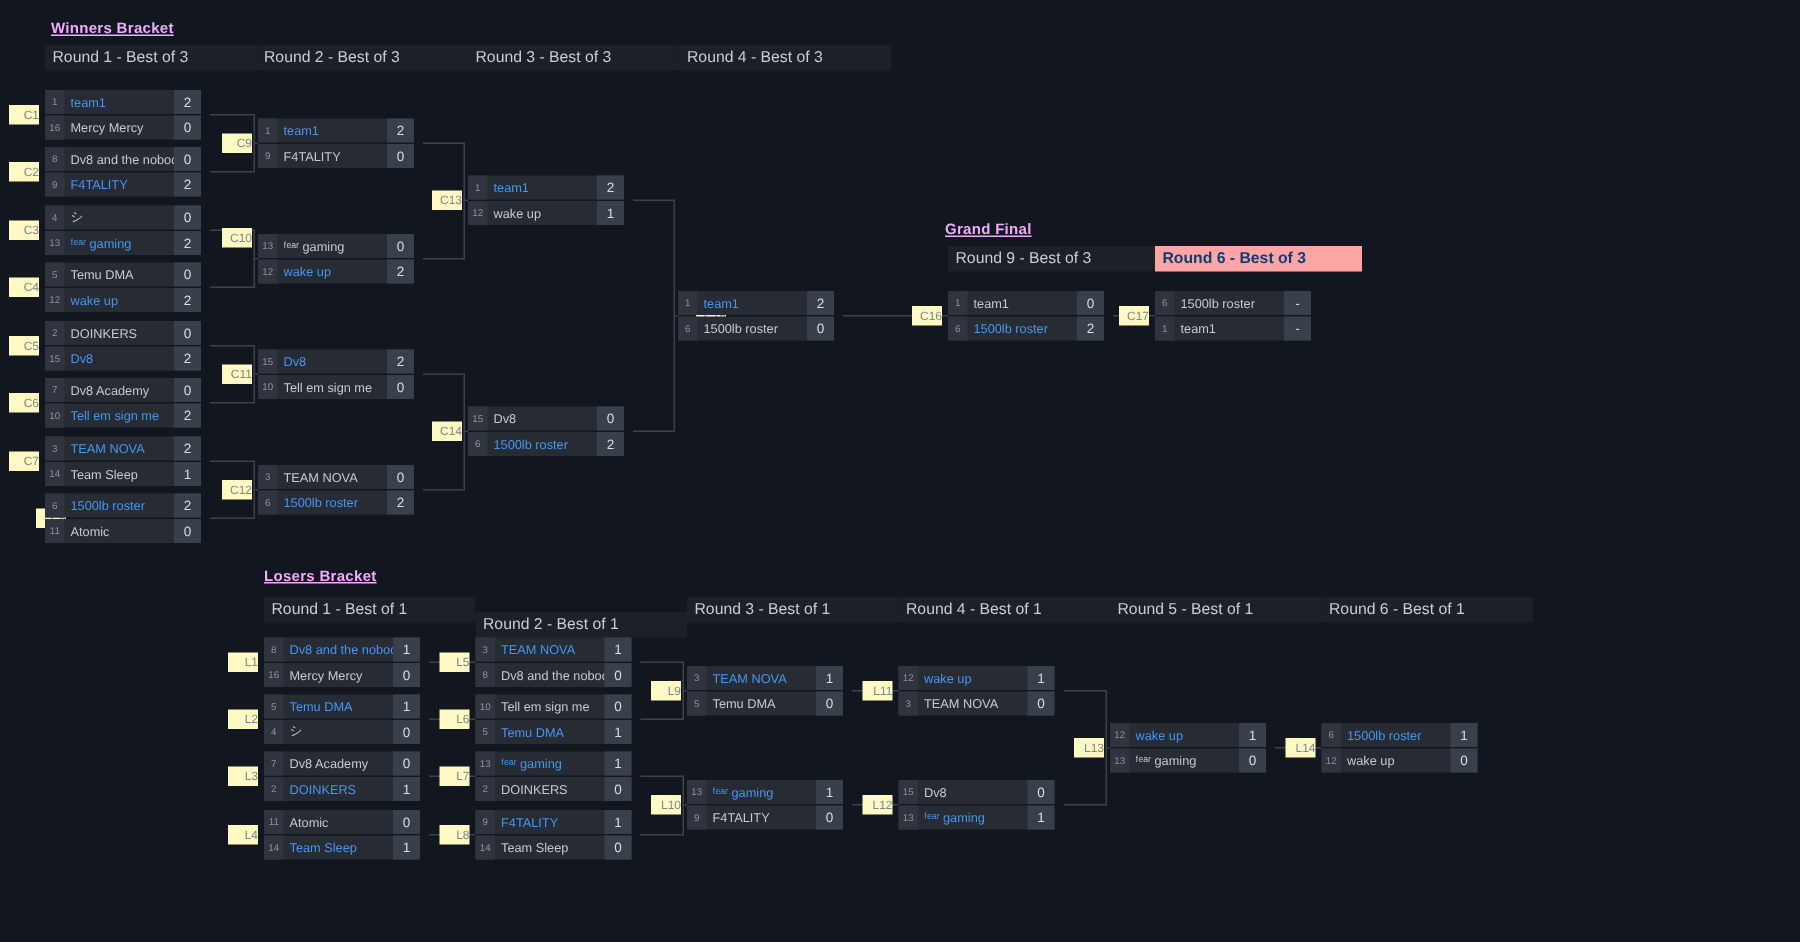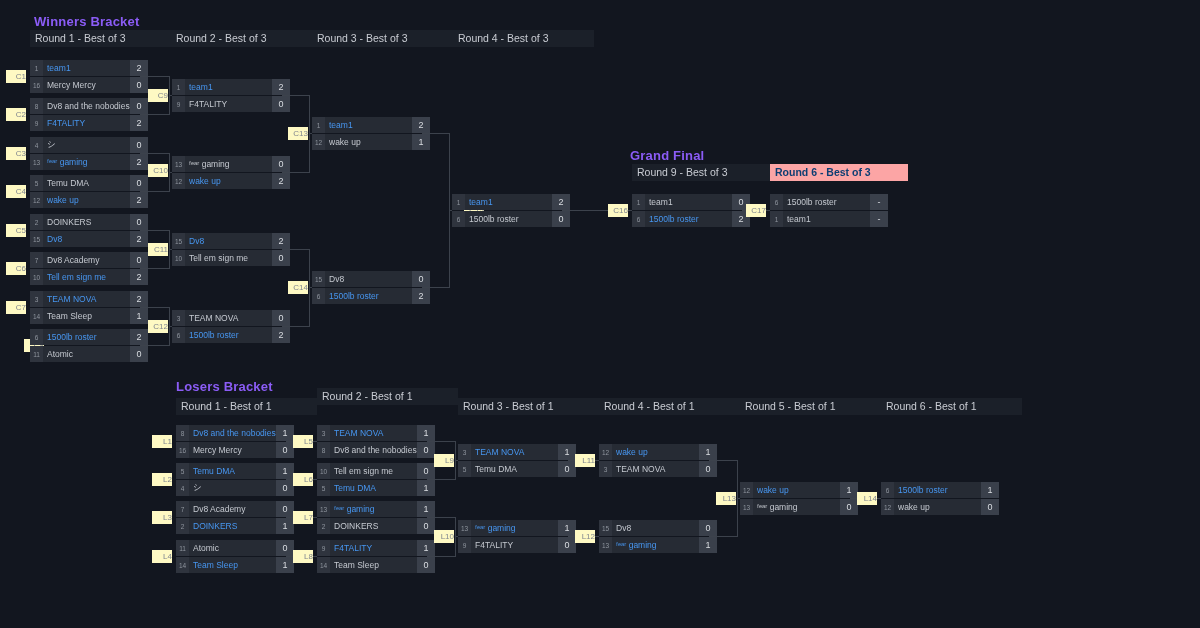--- a/index.html
+++ b/index.html
@@ -1,22 +1,22 @@
 <!DOCTYPE html>
 <html><head>
 <meta charset="utf-8">
 <style>
   html,body{margin:0;padding:0;background:#12161f;}
   .stage{position:relative;width:1200px;height:628px;background:#12161f;overflow:hidden;
          font-family:"Liberation Sans","DejaVu Sans",sans-serif;}
-  .section-title{position:absolute;color:#8b5cf6;font-size:13px;font-weight:bold;letter-spacing:.2px;}
+  .section-title{position:absolute;color:#f0abfc;font-size:10px;font-weight:bold;letter-spacing:.2px;text-decoration:underline;}
   .round-header{position:absolute;height:17px;line-height:17px;background:#1b2029;color:#c9ccd3;
                 font-size:10.5px;padding-left:5px;box-sizing:border-box;white-space:nowrap;overflow:hidden;}
   .round-header.selected{background:#fca5a5;color:#0d3e73;font-weight:bold;}
-  .match{position:absolute;width:118px;cursor:pointer;}
+  .match{position:absolute;width:104px;cursor:pointer;}
   .row{display:flex;height:16px;background:#262b34;align-items:stretch;}
   .row + .row{margin-top:1px;}
   .seed{width:13px;background:#2f343e;color:#8f959e;font-size:6.5px;display:flex;align-items:center;justify-content:center;flex:none;}
   .pname{flex:1;min-width:0;padding:0 4px;display:flex;align-items:center;color:#c5c9d0;font-size:8.5px;
          white-space:nowrap;overflow:hidden;}
   .pname.winner{color:#4796f0;}
   .score{width:18px;background:#3a404b;display:flex;align-items:center;justify-content:center;
          color:#dadde2;font-size:9px;flex:none;}
   .mlabel{position:absolute;width:20px;height:13px;line-height:13px;font-size:8px;color:#80868f;
           text-align:right;background:#fef9c3;}
@@ -27,21 +27,21 @@
 
 <div class="stage" id="stage">
   <div class="section-title" style="left:34px;top:14px">Winners Bracket</div>
   <div class="section-title" style="left:630px;top:148px">Grand Final</div>
   <div class="section-title" style="left:176px;top:379px">Losers Bracket</div>
 <div class="round-header" style="left: 30px; top: 30px; width: 141px;">Round 1 - Best of 3</div>
     <div class="round-header" style="left: 171px; top: 30px; width: 141px;">Round 2 - Best of 3</div>
     <div class="round-header" style="left: 312px; top: 30px; width: 141px;">Round 3 - Best of 3</div>
     <div class="round-header" style="left: 453px; top: 30px; width: 141px;">Round 4 - Best of 3</div>
     <div class="round-header" style="left: 176px; top: 398px; width: 141px;">Round 1 - Best of 1</div>
-    <div class="round-header" style="left: 317px; top: 388px; width: 141px;">Round 2 - Best of 1</div>
+    <div class="round-header" style="left: 317px; top: 408px; width: 141px;">Round 2 - Best of 1</div>
     <div class="round-header" style="left: 458px; top: 398px; width: 141px;">Round 3 - Best of 1</div>
     <div class="round-header" style="left: 599px; top: 398px; width: 141px;">Round 4 - Best of 1</div>
     <div class="round-header" style="left: 740px; top: 398px; width: 141px;">Round 5 - Best of 1</div>
     <div class="round-header" style="left: 881px; top: 398px; width: 141px;">Round 6 - Best of 1</div>
     <div class="round-header" style="left: 632px; top: 164px; width: 138px;">Round 9 - Best of 3</div>
     <div class="round-header selected" style="left: 770px; top: 164px; width: 138px;">Round 6 - Best of 3</div>
     <div class="line" style="left: 140px; top: 76px; width: 30px; height: 1px;"></div>
     <div class="line" style="left: 140px; top: 114px; width: 30px; height: 1px;"></div>
     <div class="line" style="left: 169px; top: 76px; width: 1px; height: 39px;"></div>
     <div class="line" style="left: 169px; top: 95px; width: 3px; height: 1px;"></div>
@@ -200,21 +200,21 @@
         <div class="seed">1</div>
         <div class="pname winner">team1</div>
         <div class="score">2</div>
       </div>
       <div class="row">
         <div class="seed">9</div>
         <div class="pname">F4TALITY</div>
         <div class="score">0</div>
       </div>
     </div>
-    <div class="mlabel" style="left: 148px; top: 164px;">C10</div>
+    <div class="mlabel" style="left: 148px; top: 152px;">C10</div>
     <div class="match" style="left: 172px; top: 156px;">
       <div class="row">
         <div class="seed">13</div>
         <div class="pname">ᶠᵉᵃʳ gaming</div>
         <div class="score">0</div>
       </div>
       <div class="row">
         <div class="seed">12</div>
         <div class="pname winner">wake up</div>
         <div class="score">2</div>

